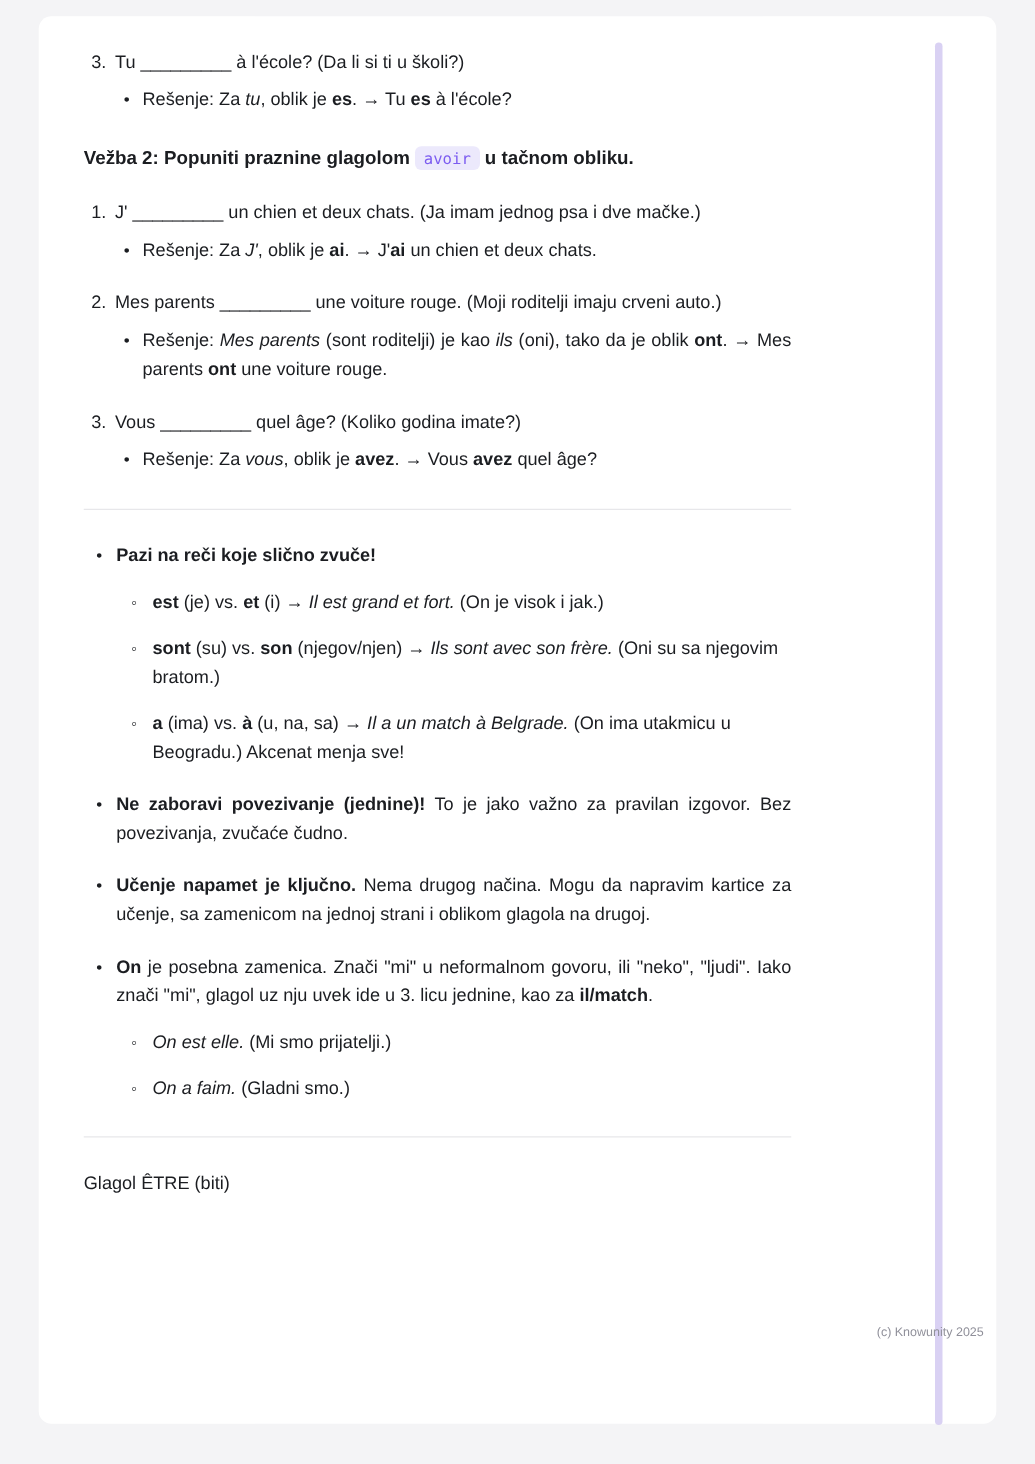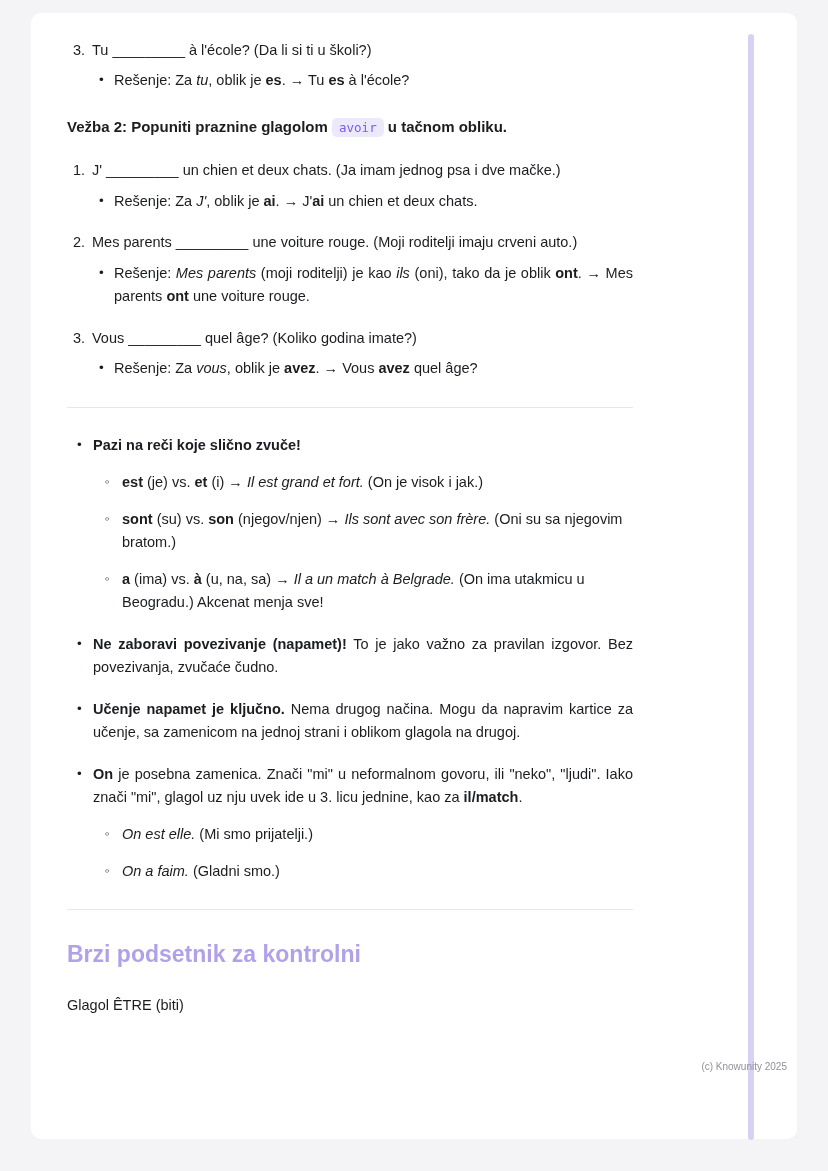--- a/index.html
+++ b/index.html
@@ -86,21 +86,21 @@
         </div>
       </div>
 
       <div class="qa">
         <div class="li top">
           <span class="marker">2.</span>
           <div class="text"><span>Mes parents _________ une voiture rouge. (Moji roditelji imaju crveni auto.)</span></div>
         </div>
         <div class="li sub">
           <span class="marker disc">•</span>
-          <div class="text justify"><span>Rešenje: </span><span class="i">Mes parents</span><span> (moji roditelji) je kao </span><span class="i">ils</span><span> (oni), tako da je oblik </span><span class="b">ont</span><span>. → Mes parents </span><span class="b">ont</span><span> une voiture rouge.</span></div>
+          <div class="text justify"><span>Rešenje: </span><span class="i">Mes parents</span><span> (sont roditelji) je kao </span><span class="i">ils</span><span> (oni), tako da je oblik </span><span class="b">ont</span><span>. → Mes parents </span><span class="b">ont</span><span> une voiture rouge.</span></div>
         </div>
       </div>
 
       <div class="qa">
         <div class="li top">
           <span class="marker">3.</span>
           <div class="text"><span>Vous _________ quel âge? (Koliko godina imate?)</span></div>
         </div>
         <div class="li sub">
           <span class="marker disc">•</span>
@@ -126,21 +126,21 @@
         </div>
         <div class="li nsub">
           <span class="marker circ">◦</span>
           <div class="text"><span class="b">a</span><span> (ima) vs. </span><span class="b">à</span><span> (u, na, sa) → </span><span class="i">Il a un match à Belgrade.</span><span> (On ima utakmicu u Beogradu.) Akcenat menja sve!</span></div>
         </div>
       </div>
 
       <div class="nblock">
         <div class="li nli">
           <span class="marker disc">•</span>
-          <div class="text justify"><span class="b">Ne zaboravi povezivanje (napamet)!</span><span> To je jako važno za pravilan izgovor. Bez povezivanja, zvučaće čudno.</span></div>
+          <div class="text justify"><span class="b">Ne zaboravi povezivanje (jednine)!</span><span> To je jako važno za pravilan izgovor. Bez povezivanja, zvučaće čudno.</span></div>
         </div>
       </div>
 
       <div class="nblock">
         <div class="li nli">
           <span class="marker disc">•</span>
           <div class="text justify"><span class="b">Učenje napamet je ključno.</span><span> Nema drugog načina. Mogu da napravim kartice za učenje, sa zamenicom na jednoj strani i oblikom glagola na drugoj.</span></div>
         </div>
       </div>
 
@@ -154,21 +154,20 @@
           <div class="text"><span class="i">On est elle.</span><span> (Mi smo prijatelji.)</span></div>
         </div>
         <div class="li nsub">
           <span class="marker circ">◦</span>
           <div class="text"><span class="i">On a faim.</span><span> (Gladni smo.)</span></div>
         </div>
       </div>
 
       <hr>
 
-      <h2>Brzi podsetnik za kontrolni</h2>
 
 
       <p class="p bold-p">Glagol ÊTRE (biti)</p>
 
     </div>
   </div>
 
   <div class="watermark">(c) Knowunity 2025</div>
   <div class="scrollbar"></div>
 </div>

